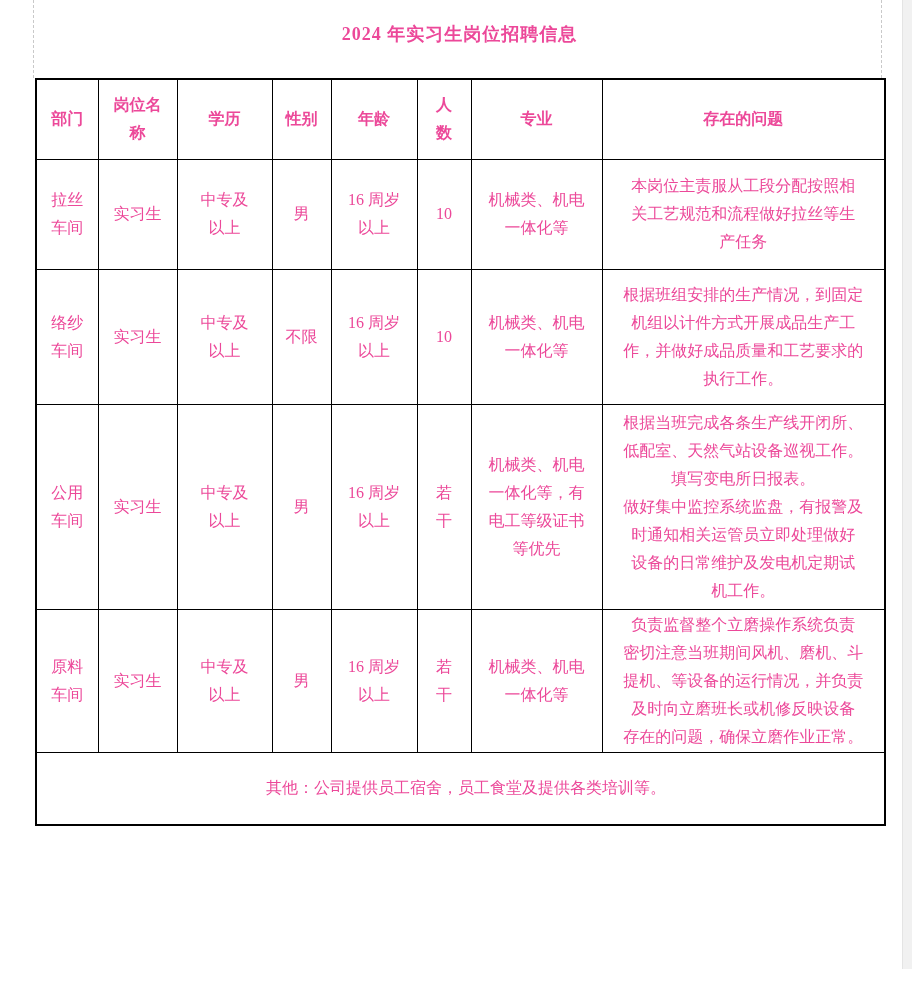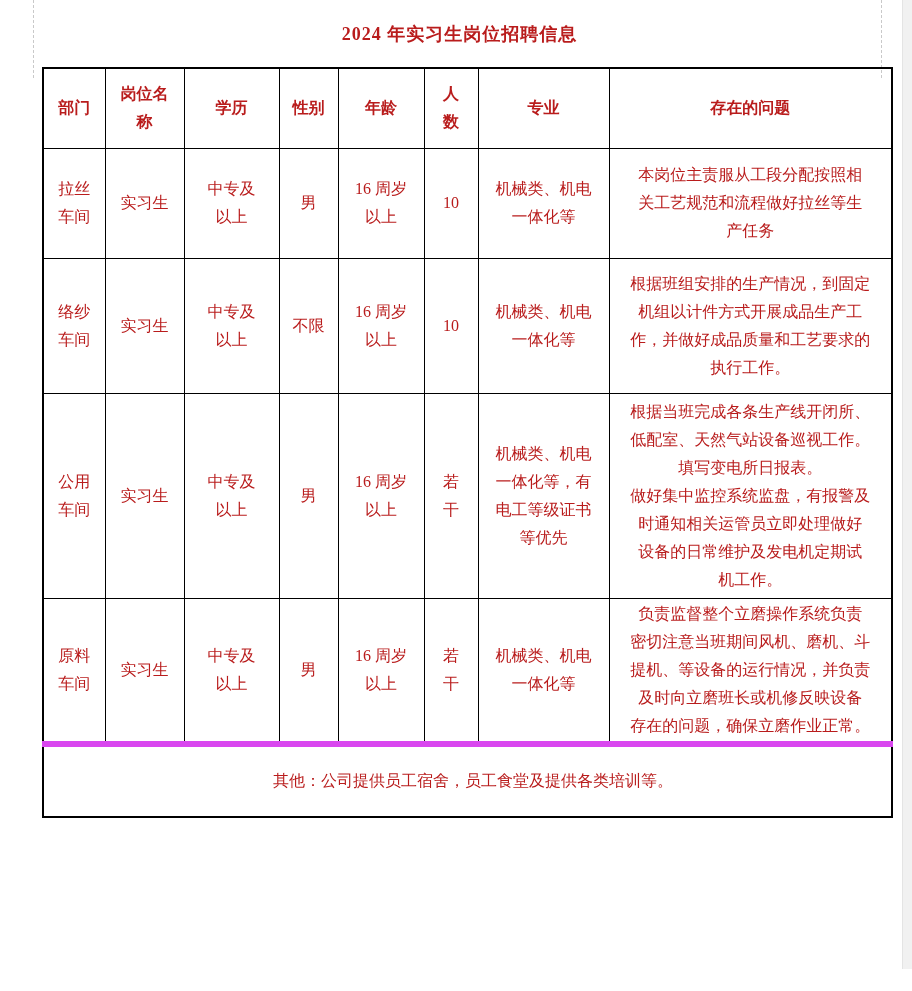--- a/index.html
+++ b/index.html
@@ -2,59 +2,58 @@
 <html><head>
 <meta charset="utf-8">
 <style>
   html,body{margin:0;padding:0;background:#ffffff;}
   .page{
     position:relative;
     width:912px;height:969px;
     background:#ffffff;
     overflow:hidden;
     font-family:"Liberation Serif","DejaVu Serif",serif;
-    color:#b91c1c;
+    color:#ec4899;
   }
   .guide{
     position:absolute;top:0;height:78px;width:0;
     border-left:1px dashed #c9c9c9;
   }
   .guide-left{left:33px;}
   .guide-right{left:881px;}
   .page-title{
     position:absolute;left:35px;top:22px;width:849px;
     text-align:center;
     font-size:18px;font-weight:bold;
     letter-spacing:1px;
   }
   table.recruit{
-    position:absolute;left:35px;top:67px;width:849px;
+    position:absolute;left:35px;top:78px;width:849px;
     border-collapse:collapse;table-layout:fixed;
     border:2px solid #000000;
-    margin-left:7px;
   }
   table.recruit th, table.recruit td{
     border:1px solid #000000;
     text-align:center;vertical-align:middle;
     font-size:16px;line-height:28px;
     white-space:pre-line;
     padding:1px 3px;
     overflow:hidden;
     font-weight:normal;
   }
   table.recruit thead th{font-weight:bold;}
   tr.row-header{height:80px;}
   tr.row-1{height:110px;padding-left:47px;}
   tr.row-2{height:135px;}
   tr.row-3{height:205px;}
   tr.row-4{height:140px;}
   tr.row-5{height:85px;}
   tr.row-remark{height:77px;}
   tr.row-other{height:73px;}
-  tr.row-other td{border-top:6px solid #d946ef;padding-left:14px;}
+  tr.row-other td{border-top:1px solid #d946ef;padding-left:14px;}
   .scrollbar-track{
     position:absolute;right:0;top:0;width:9px;height:991px;
     background:#f1f1f1;border-left:1px solid #e4e4e4;
   }
 </style>
 </head>
 <body>
 
 <div class="page">
 

